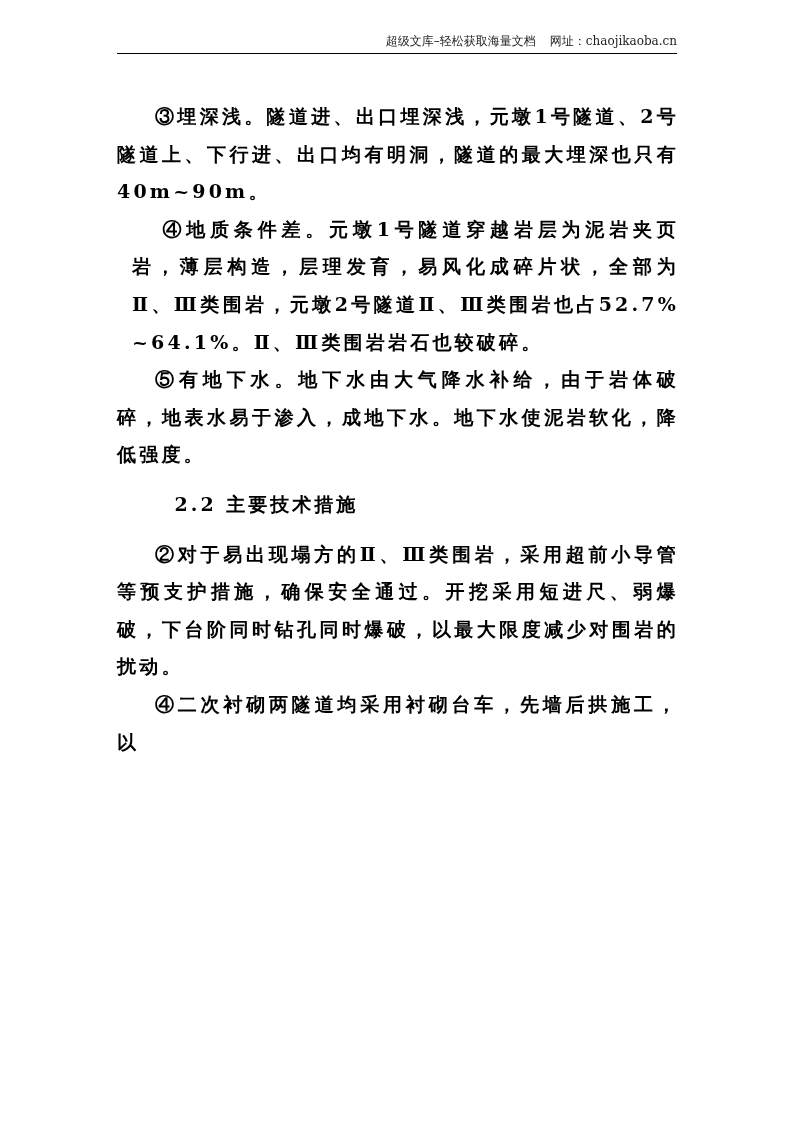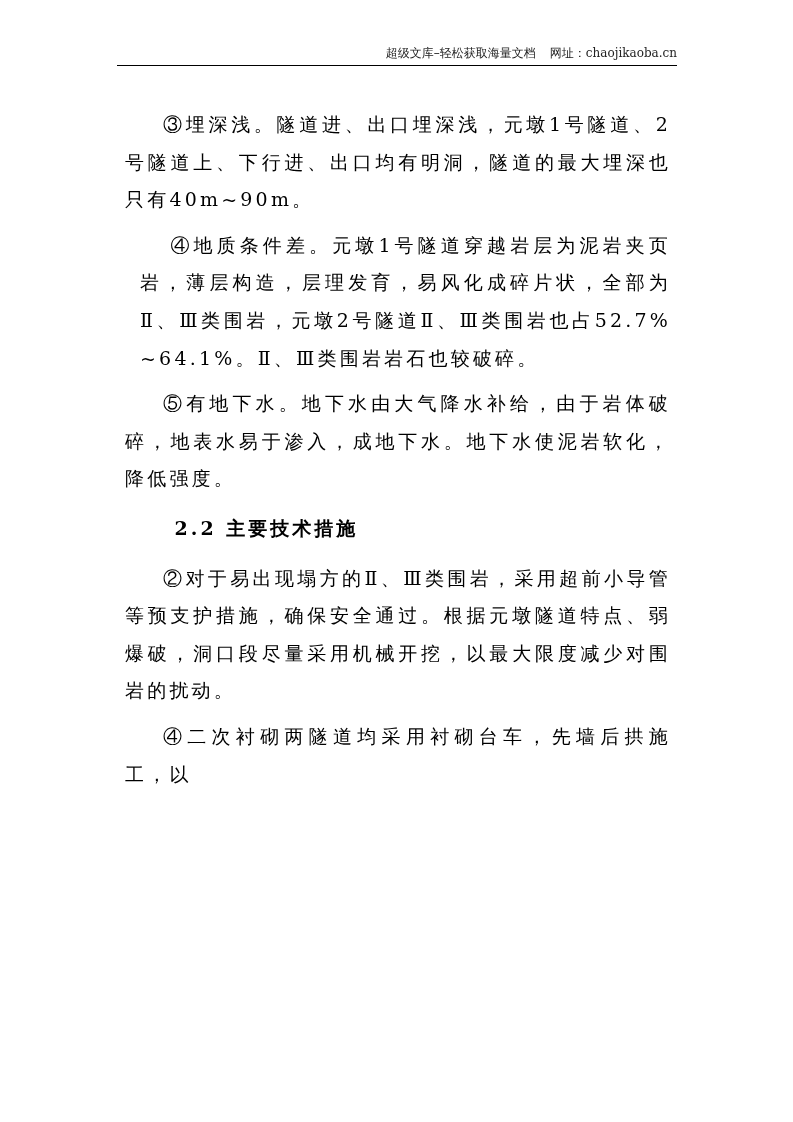--- a/index.html
+++ b/index.html
@@ -11,44 +11,45 @@
       width: 793px;
       height: 1122px;
       position: relative;
       overflow: hidden;
       font-family: "DejaVu Serif", "Liberation Serif", serif;
       color: #000;
     }
     .page-header {
       position: absolute;
       left: 117px;
-      top: 44px;
+      top: 32px;
       width: 560px;
       height: 21px;
       border-bottom: 1px solid #000;
       text-align: right;
       font-size: 12px;
       line-height: 18px;
       color: #222;
     }
     .page-header .sep { display: inline-block; width: 14px; }
     .content {
       position: absolute;
       left: 117px;
       top: 98px;
       width: 562px;
     }
     .para {
-      margin: 8px;
+      margin: 0;
       font-size: 19px;
       line-height: 37.6px;
       letter-spacing: 3.2px;
       text-align: justify;
       text-indent: 2em;
       word-break: break-all;
+      font-weight: bold;
     }
     .para.shift { padding-left: 15px; padding-right: 0; text-indent: 1.6em; }
     .heading {
       margin: 12px;
       font-size: 19px;
       line-height: 37.6px;
       letter-spacing: 3px;
       text-indent: 2.4em;
     }
   </style>
@@ -57,15 +58,15 @@
 
 <div class="page-header">
   <span>超级文库–轻松获取海量文档</span><span class="sep"></span><span>网址：</span><span>chaojikaoba.cn</span>
 </div>
 
 <div class="content">
   <p class="para">③埋深浅。隧道进、出口埋深浅，元墩1号隧道、2号隧道上、下行进、出口均有明洞，隧道的最大埋深也只有40m~90m。</p>
   <p class="para shift">④地质条件差。元墩1号隧道穿越岩层为泥岩夹页岩，薄层构造，层理发育，易风化成碎片状，全部为Ⅱ、Ⅲ类围岩，元墩2号隧道Ⅱ、Ⅲ类围岩也占52.7%~64.1%。Ⅱ、Ⅲ类围岩岩石也较破碎。</p>
   <p class="para">⑤有地下水。地下水由大气降水补给，由于岩体破碎，地表水易于渗入，成地下水。地下水使泥岩软化，降低强度。</p>
   <h2 class="heading">2.2  主要技术措施</h2>
-  <p class="para">②对于易出现塌方的Ⅱ、Ⅲ类围岩，采用超前小导管等预支护措施，确保安全通过。根据元墩隧道特点、弱爆破，洞口段尽量采用机械开挖，以最大限度减少对围岩的扰动。</p>
+  <p class="para">②对于易出现塌方的Ⅱ、Ⅲ类围岩，采用超前小导管等预支护措施，确保安全通过。开挖采用短进尺、弱爆破，下台阶同时钻孔同时爆破，以最大限度减少对围岩的扰动。</p>
   <p class="para">④二次衬砌两隧道均采用衬砌台车，先墙后拱施工，以</p>
 </div>
 
 </body></html>

